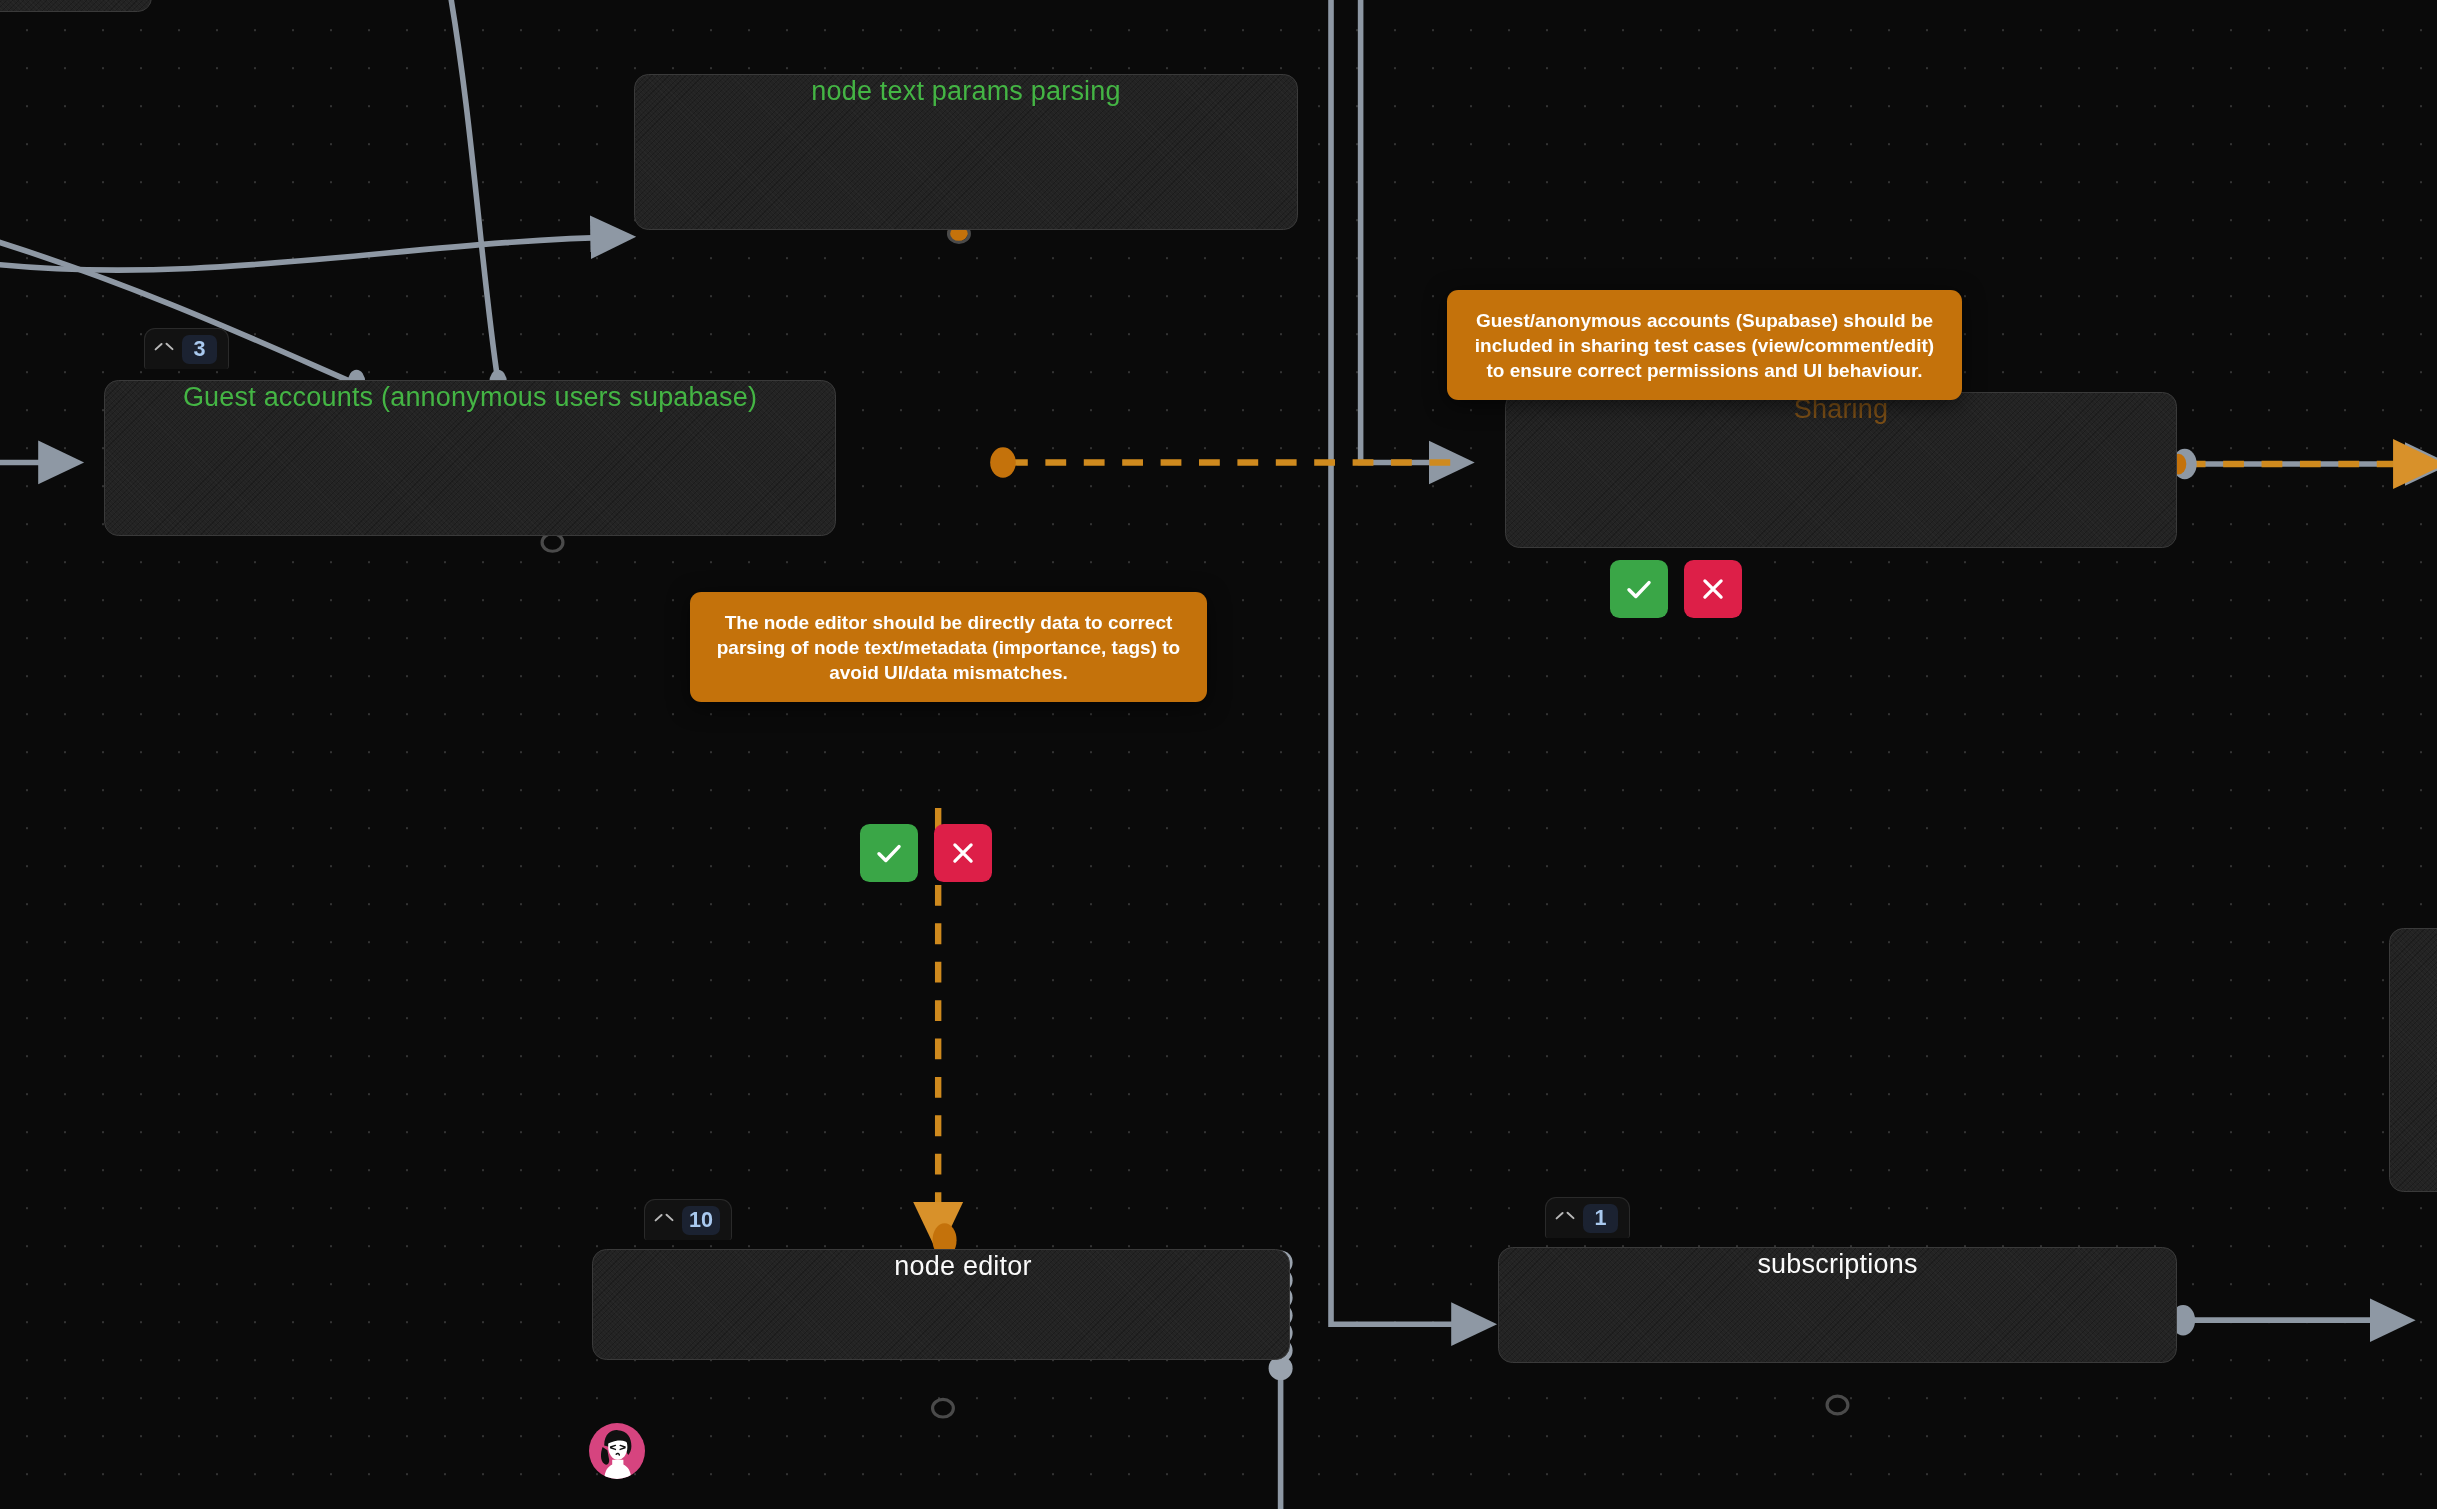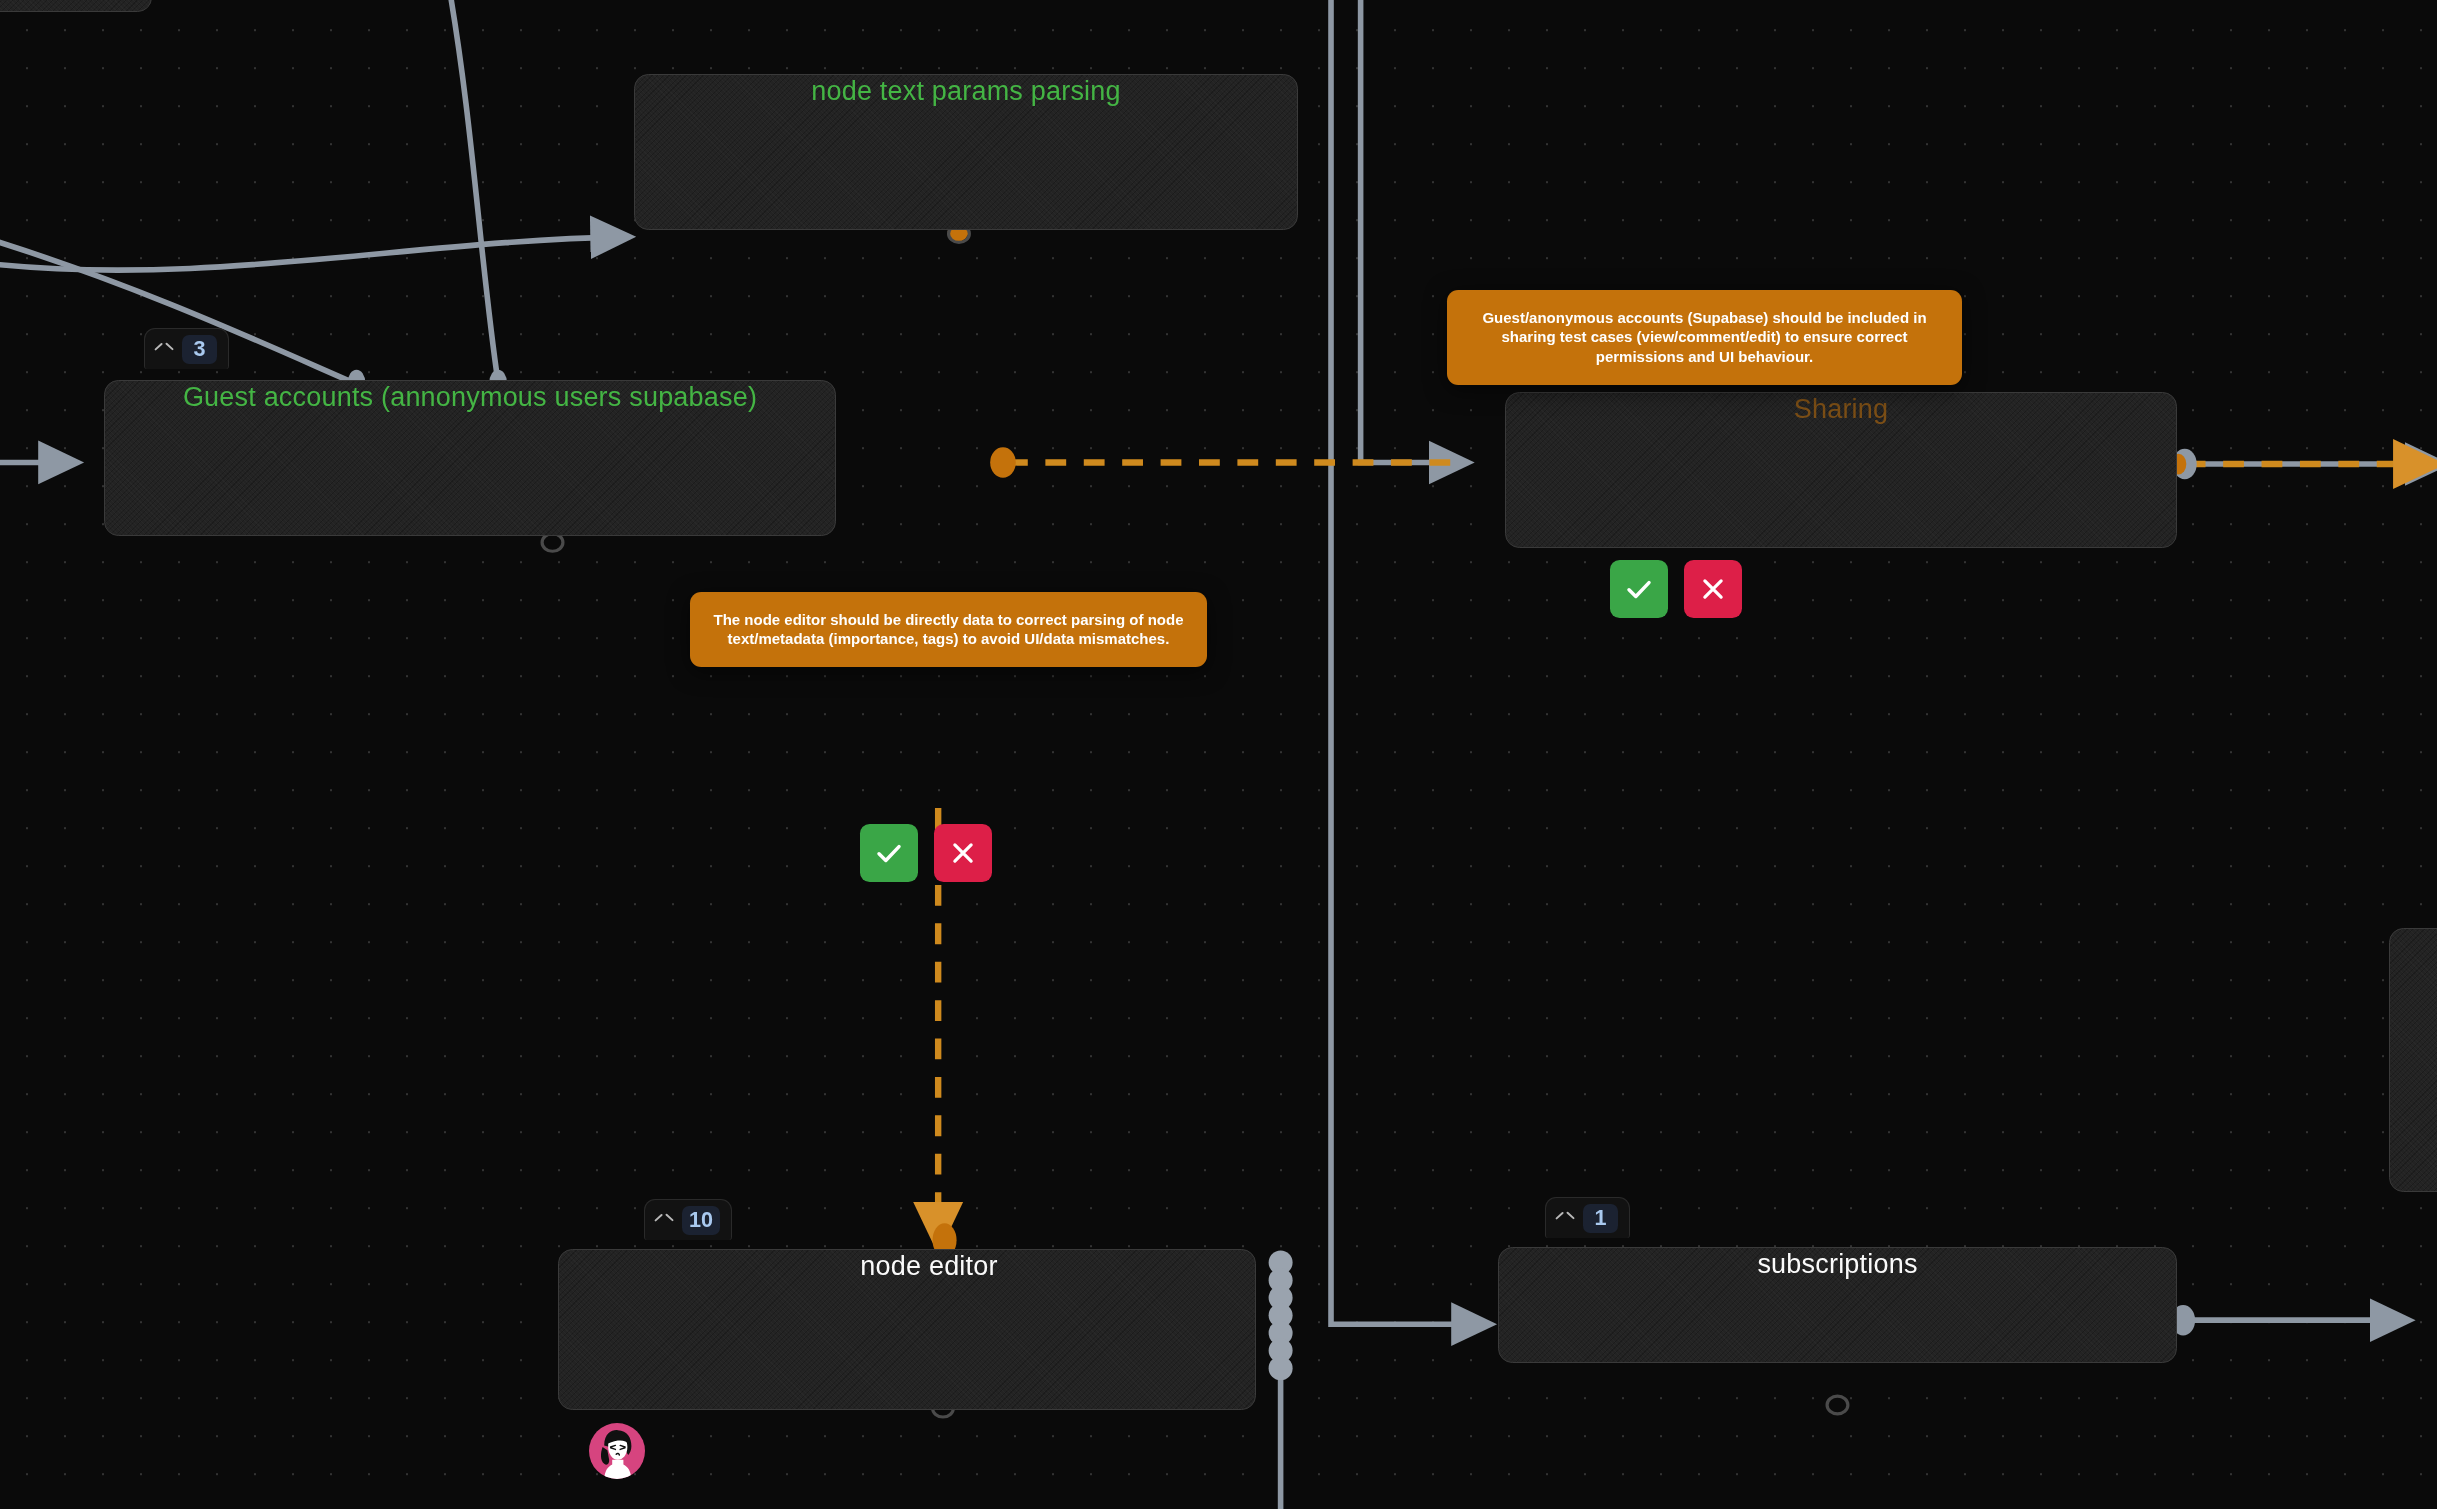--- a/index.html
+++ b/index.html
@@ -78,21 +78,21 @@
     line-height:1;
   }
 
   
   .suggestion{
     position:absolute;
     box-sizing:border-box;
     border-radius:11.2px;
     background:#c4720b;
     color:#ffffff;
-    font-size:15px;
+    font-size:19px;
     font-weight:700;
     line-height:1.32;
     text-align:center;
     padding:17.6px 21px;
     box-shadow:0 4.8px 21px rgba(0,0,0,.55);
     z-index:20;
   }
   .sug-actions{
     position:absolute;
     display:flex;gap:16px;
@@ -198,21 +198,21 @@
 </div>
 
 <div class="node" style="left:104px;top:380px;width:732px;height:156px;">
   <span class="label label-green">Guest accounts (annonymous users supabase)</span>
 </div>
 
 <div class="node" style="left:1505px;top:392px;width:672px;height:156px;">
   <span class="label label-orange" style="opacity:.55;">Sharing</span>
 </div>
 
-<div class="node" style="left:558px;top:1249px;width:698px;height:161px;padding-left:44px;">
+<div class="node" style="left:592px;top:1249px;width:698px;height:111px;padding-left:44px;">
   <span class="label label-white">node editor</span>
 </div>
 
 <div class="node" style="left:1498px;top:1247px;width:679px;height:116px;">
   <span class="label label-white">subscriptions</span>
 </div>
 
 <div class="node" style="left:2389px;top:928px;width:112px;height:264px;">
   <span class="label label-white"></span>
 </div>

